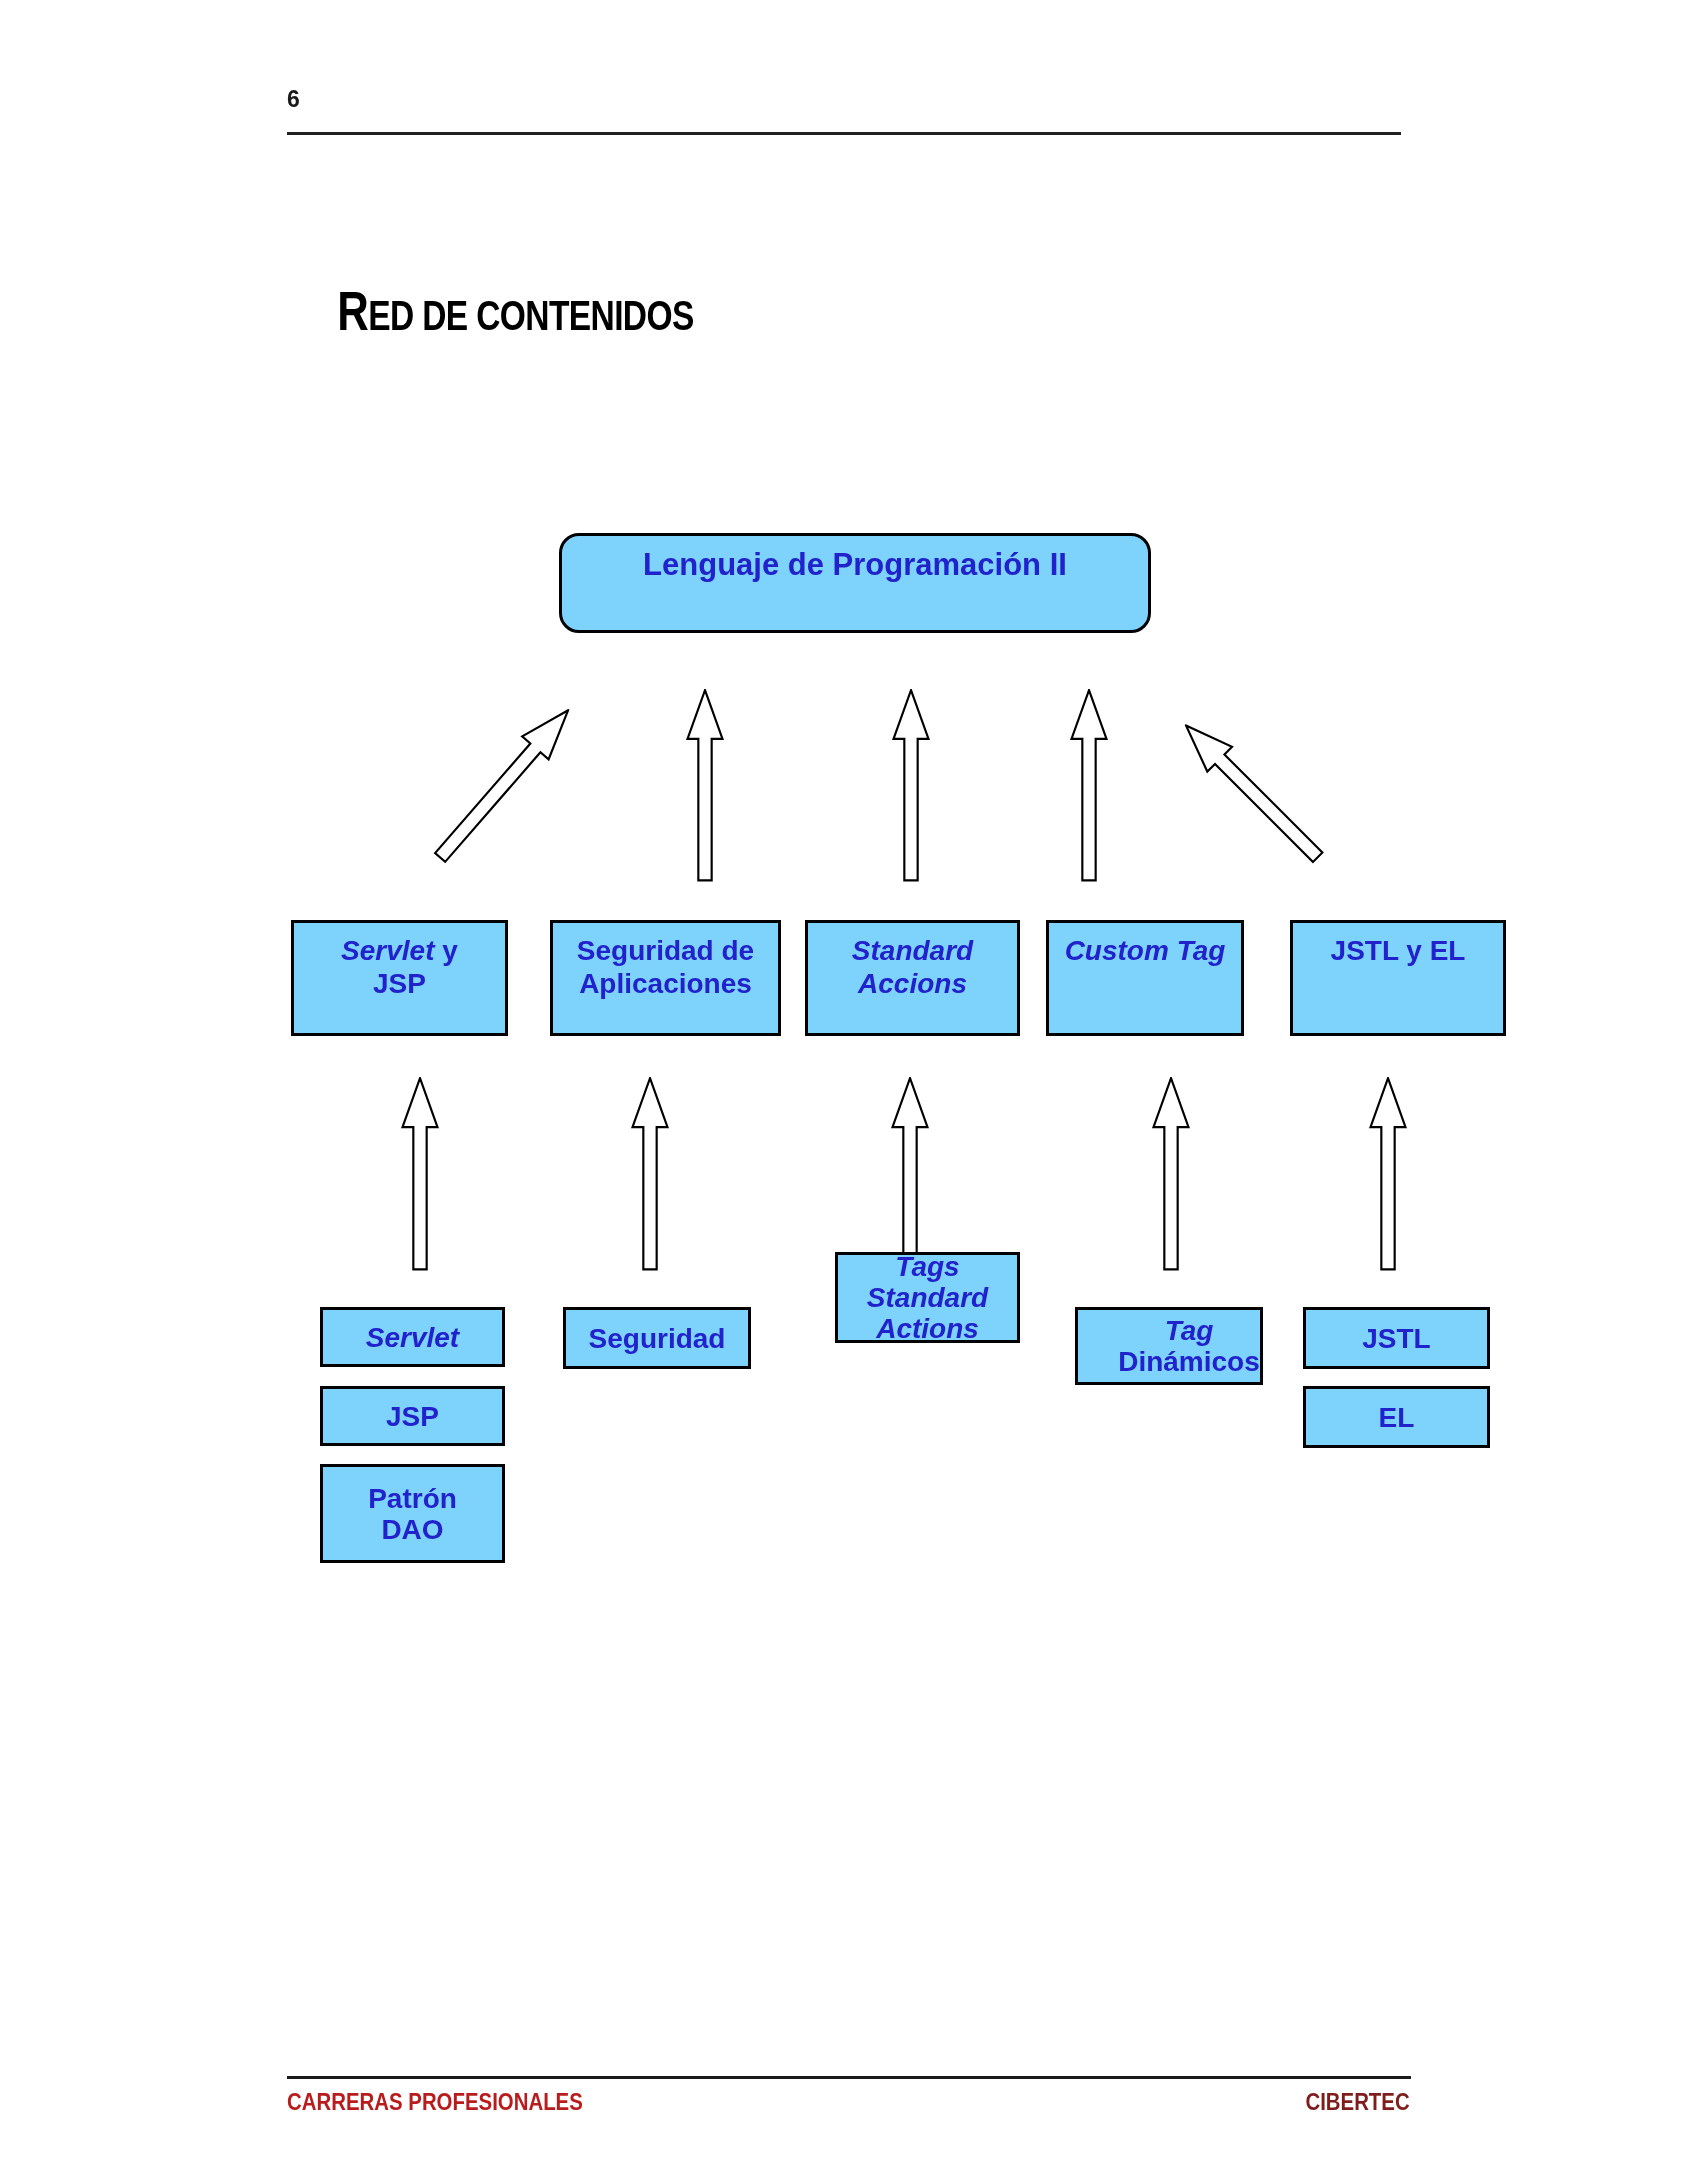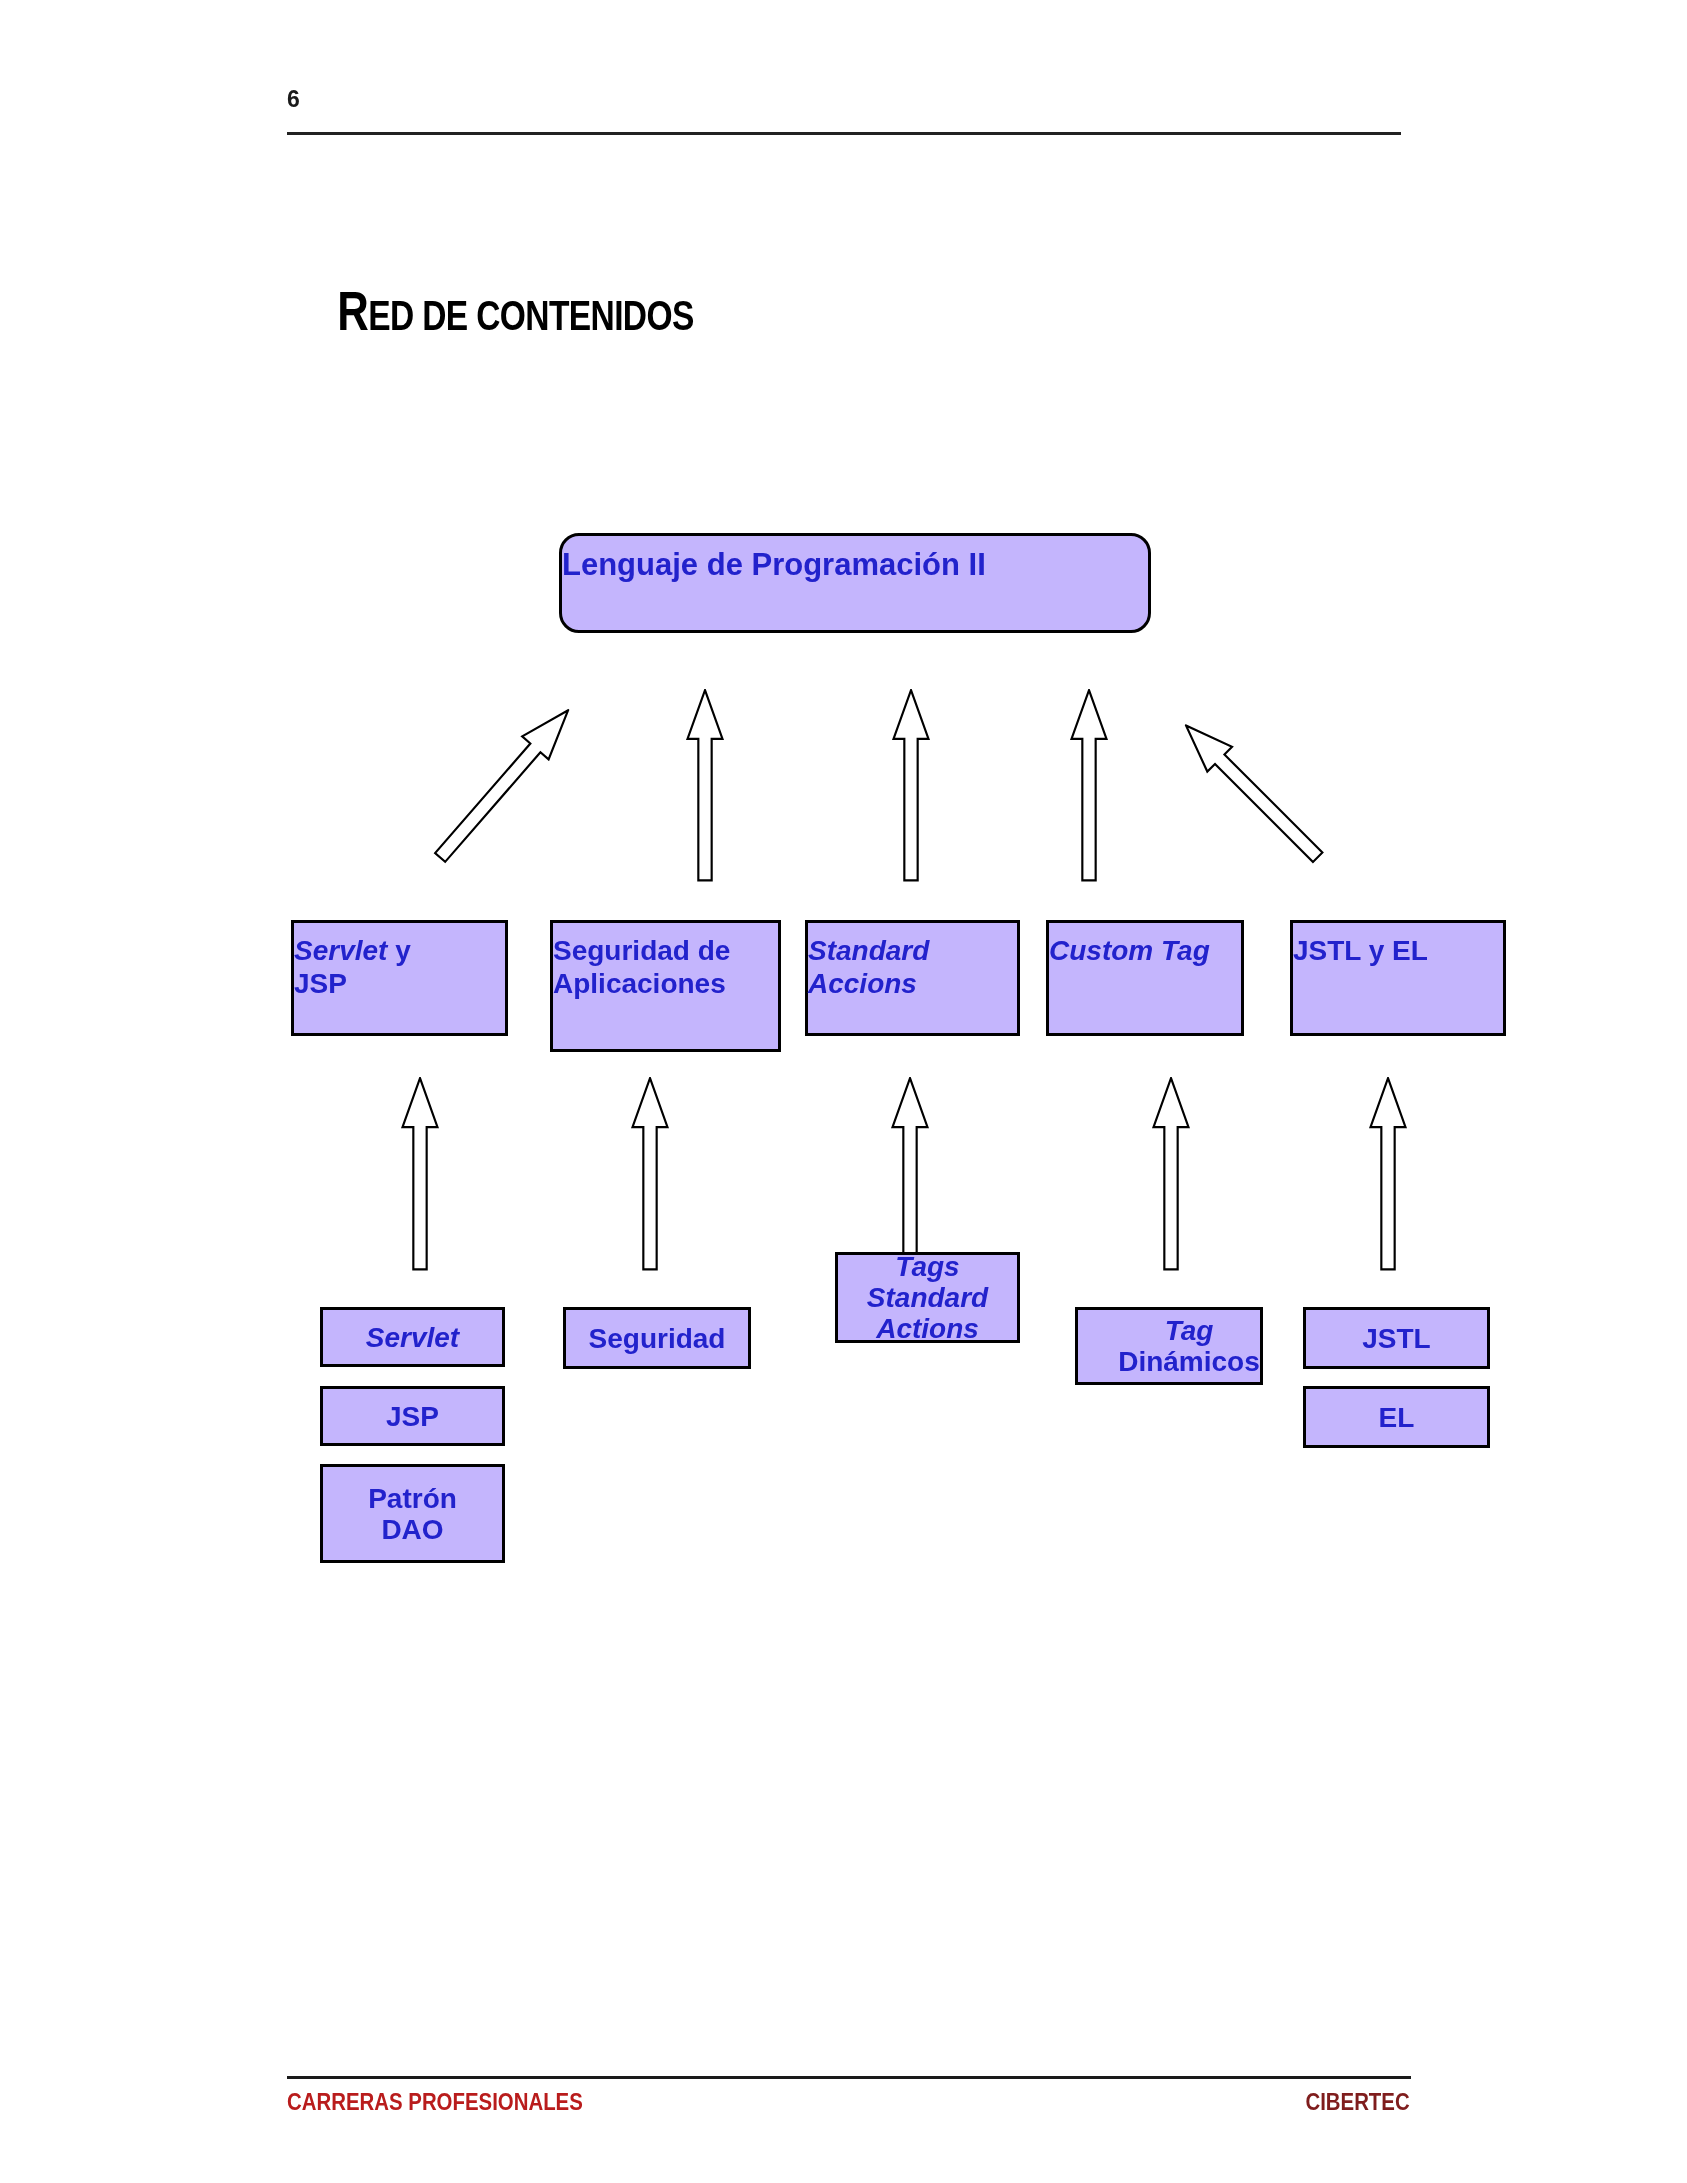--- a/index.html
+++ b/index.html
@@ -40,26 +40,26 @@
   .footer-right{
     position:absolute;right:277px;top:2088px;
     font-size:24px;font-weight:bold;color:#7f1d1d;white-space:nowrap;
   }
   .footer-left .squeeze{display:inline-block;transform:scaleX(0.85);transform-origin:left center;}
   .footer-right .squeeze{display:inline-block;transform:scaleX(0.85);transform-origin:right center;}
 
   
   .node{
     position:absolute;
-    background:#c4b5fd;
+    background:#7dd3fc;
     border:3.3px solid #000;
     box-sizing:border-box;
     color:var(--node-text,#2222cc);
     font-weight:bold;
-    text-align:left;
+    text-align:center;
     font-size:28px;
     line-height:33px;
   }
   
   .node::after{
     content:"";
     position:absolute;z-index:-1;
     left:13px;top:15px;right:-20px;bottom:-21.4px;
     background-color:#c9c9c9;
     background-image:
@@ -122,21 +122,21 @@
   <div class="arrow" style="left:1232px;top:697px;height:189px;transform:rotate(-45deg);">
     <svg viewBox="0 0 48 240" preserveAspectRatio="none">
         <polygon points="24,1.5 45,62 32,62 32,238 16,238 16,62 3,62"></polygon>
       </svg>
   </div>
 
   <div class="node mid" style="left:291px;top:920px;width:217px;height:116px;">
     <span class="it">Servlet</span><span> y</span><br>
     <span>JSP</span>
   </div>
-  <div class="node mid" style="left:550px;top:920px;width:231px;height:132px;">
+  <div class="node mid" style="left:550px;top:920px;width:231px;height:116px;">
     <span>Seguridad de</span><br>
     <span>Aplicaciones</span>
   </div>
   <div class="node mid" style="left:805px;top:920px;width:215px;height:116px;">
     <span class="it">Standard</span><br>
     <span class="it">Accions</span>
   </div>
   <div class="node mid" style="left:1046px;top:920px;width:198px;height:116px;">
     <span class="it">Custom Tag</span>
   </div>

